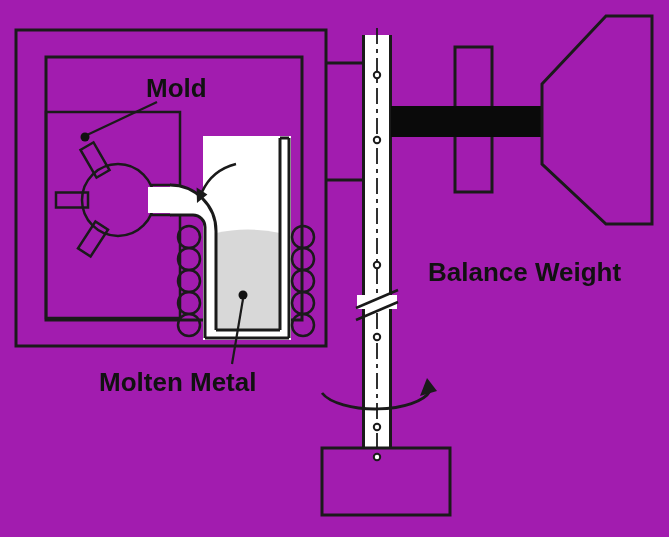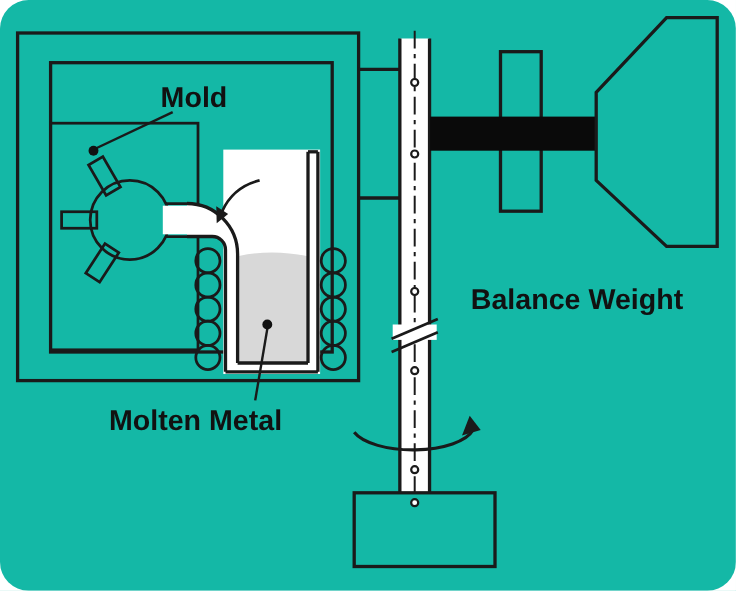--- a/index.html
+++ b/index.html
@@ -1,16 +1,16 @@
 <!DOCTYPE html>
 <html><head>
 <meta charset="utf-8">
 <style>
   html,body{margin:0;padding:0;background:#ffffff;}
-  .stage{position:relative;width:669px;height:537px;background:#14b8a6;overflow:hidden;border-radius:26px;}
+  .stage{position:relative;width:669px;height:537px;background:#a21caf;overflow:hidden;}
   svg{display:block;}
   .label{font:bold 26px "Liberation Sans", sans-serif;fill:#111111;}
   .stroke3{stroke:#1a1a1a;stroke-width:3;fill:none;}
   .stroke25{stroke:#1a1a1a;stroke-width:2.5;fill:none;}
 </style>
 </head>
 <body>
 
 <div class="stage">
 <svg width="669" height="537" viewBox="0 0 669 537">

